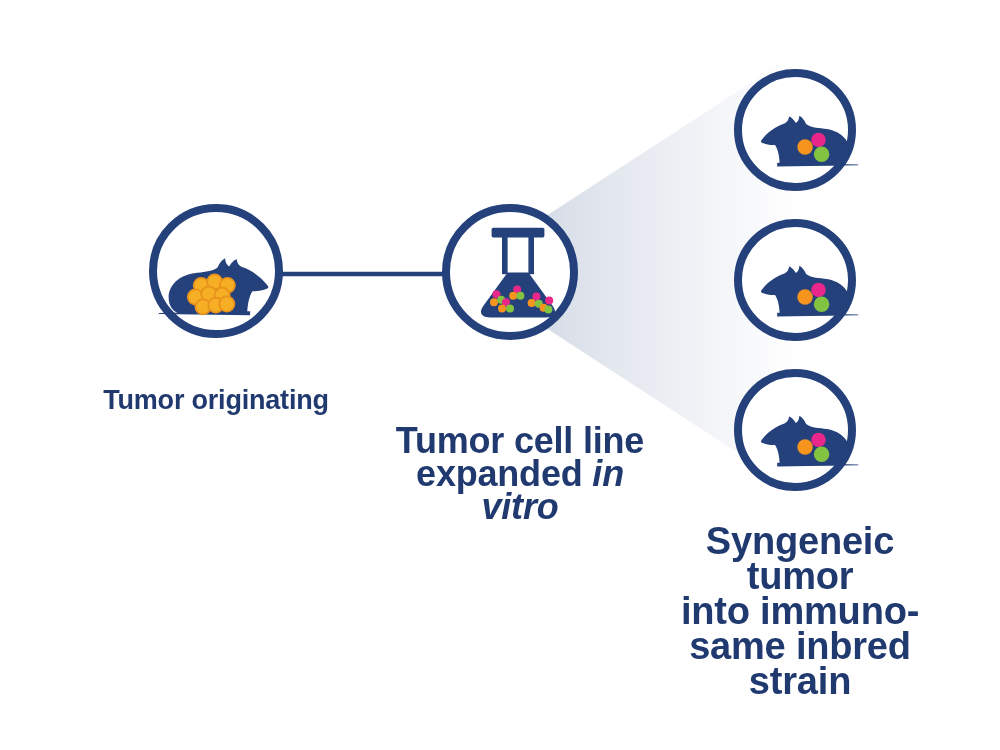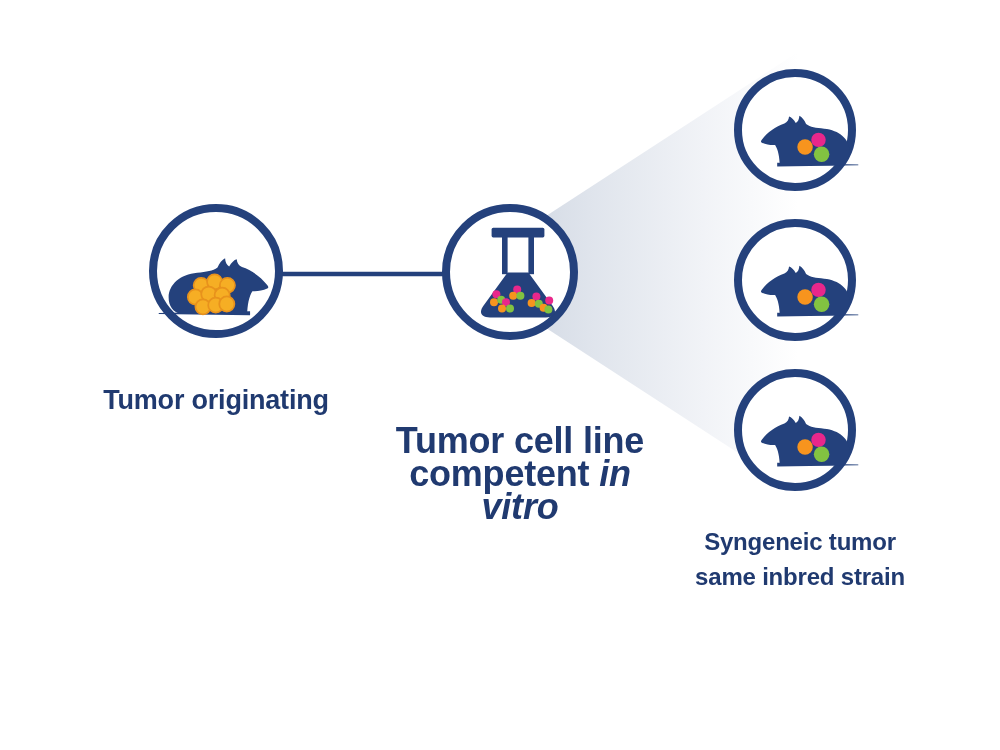--- a/index.html
+++ b/index.html
@@ -29,21 +29,21 @@
   .mirror{transform:scaleX(-1);}
   .label{
     position:absolute;
     color:var(--text);
     font-weight:700;
     text-align:center;
     letter-spacing:-0.2px;
   }
   .label-left{left:56px;top:384px;width:320px;font-size:27px;line-height:33px;}
   .label-flask{left:392px;top:424px;width:256px;font-size:36px;line-height:33px;}
-  .label-recipient{left:648px;top:524px;width:304px;font-size:24px;line-height:35px;}
+  .label-recipient{left:648px;top:524px;width:304px;font-size:38px;line-height:35px;}
   .it{font-style:italic;}
   .navy-fill{fill:var(--navy);}
 </style>
 </head>
 <body>
 
 <div id="canvas">
 
   <svg width="0" height="0" style="position:absolute" aria-hidden="true">
     <defs>
@@ -165,21 +165,22 @@
       </g>
     </svg>
   </div>
 
   <div class="label label-left">
     <div>Tumor originating</div>
   </div>
 
   <div class="label label-flask">
     <div>Tumor cell line</div>
-    <div><span>competent </span><span class="it">in vitro</span></div>
+    <div><span>expanded </span><span class="it">in vitro</span></div>
   </div>
 
   <div class="label label-recipient">
     <div>Syngeneic tumor</div>
+    <div>into immuno-</div>
     <div>same inbred strain</div>
   </div>
 
 </div>
 
 </body></html>

